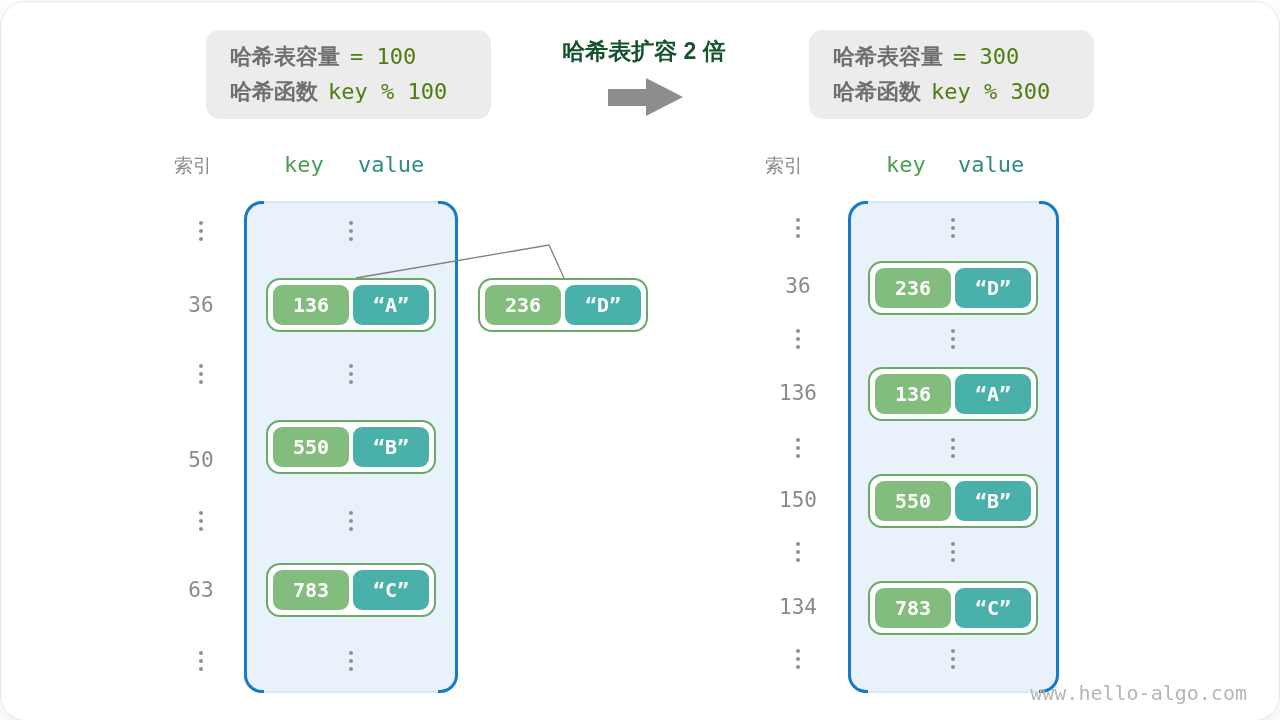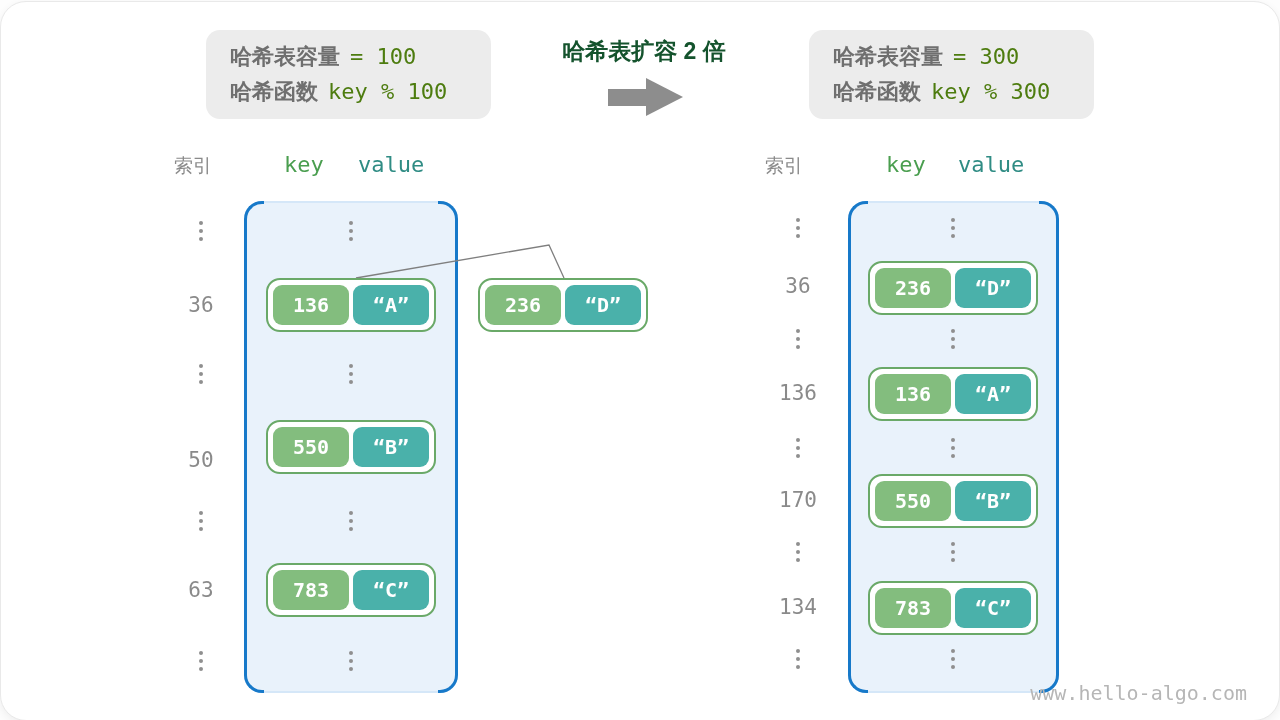--- a/index.html
+++ b/index.html
@@ -228,21 +228,21 @@
       <i></i>
     </div>
   <div class="abs dots" style="left:950px;top:647px;">
       <i></i>
       <i></i>
       <i></i>
     </div>
 
   <div class="abs idx mono" style="left:767px;top:272px;">36</div>
   <div class="abs idx mono" style="left:767px;top:379px;">136</div>
-  <div class="abs idx mono" style="left:767px;top:486px;">170</div>
+  <div class="abs idx mono" style="left:767px;top:486px;">150</div>
   <div class="abs idx mono" style="left:767px;top:593px;">134</div>
 
   <div class="abs pair" style="left:867px;top:259px;">
     <div class="key">236</div>
     <div class="val">“D”</div>
   </div>
   <div class="abs pair" style="left:867px;top:365px;">
     <div class="key">136</div>
     <div class="val">“A”</div>
   </div>

